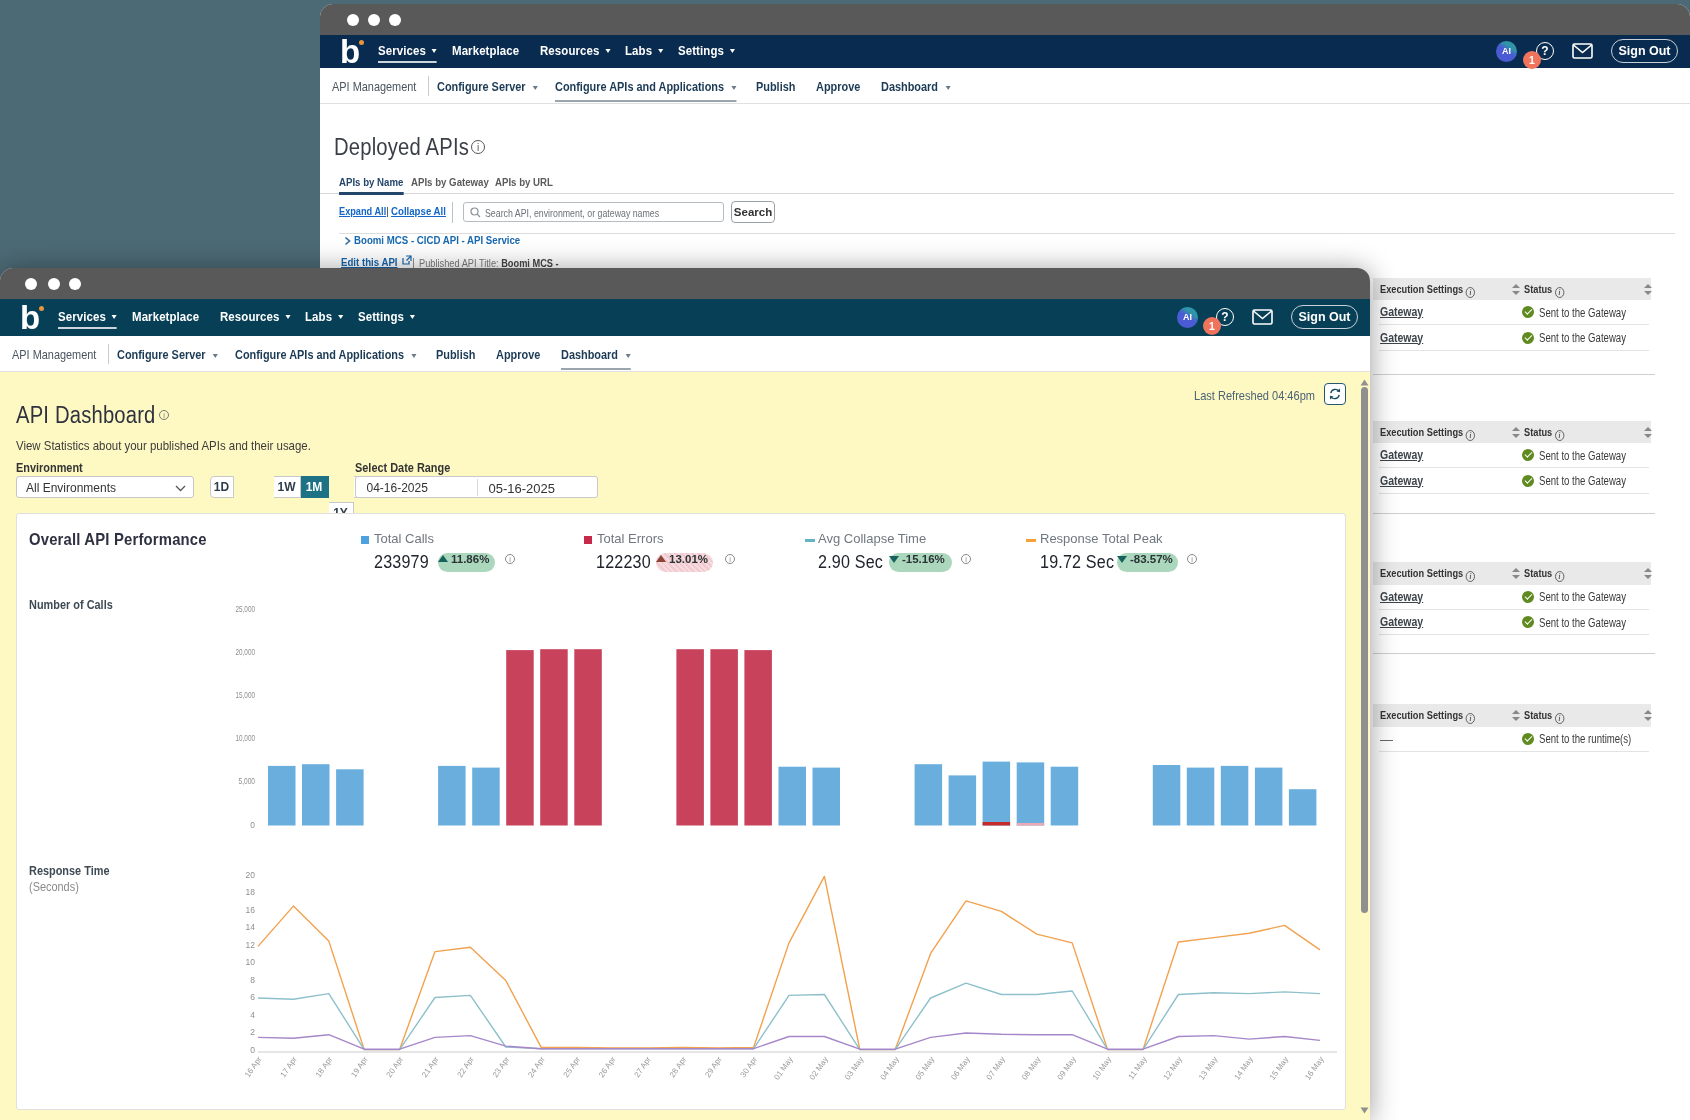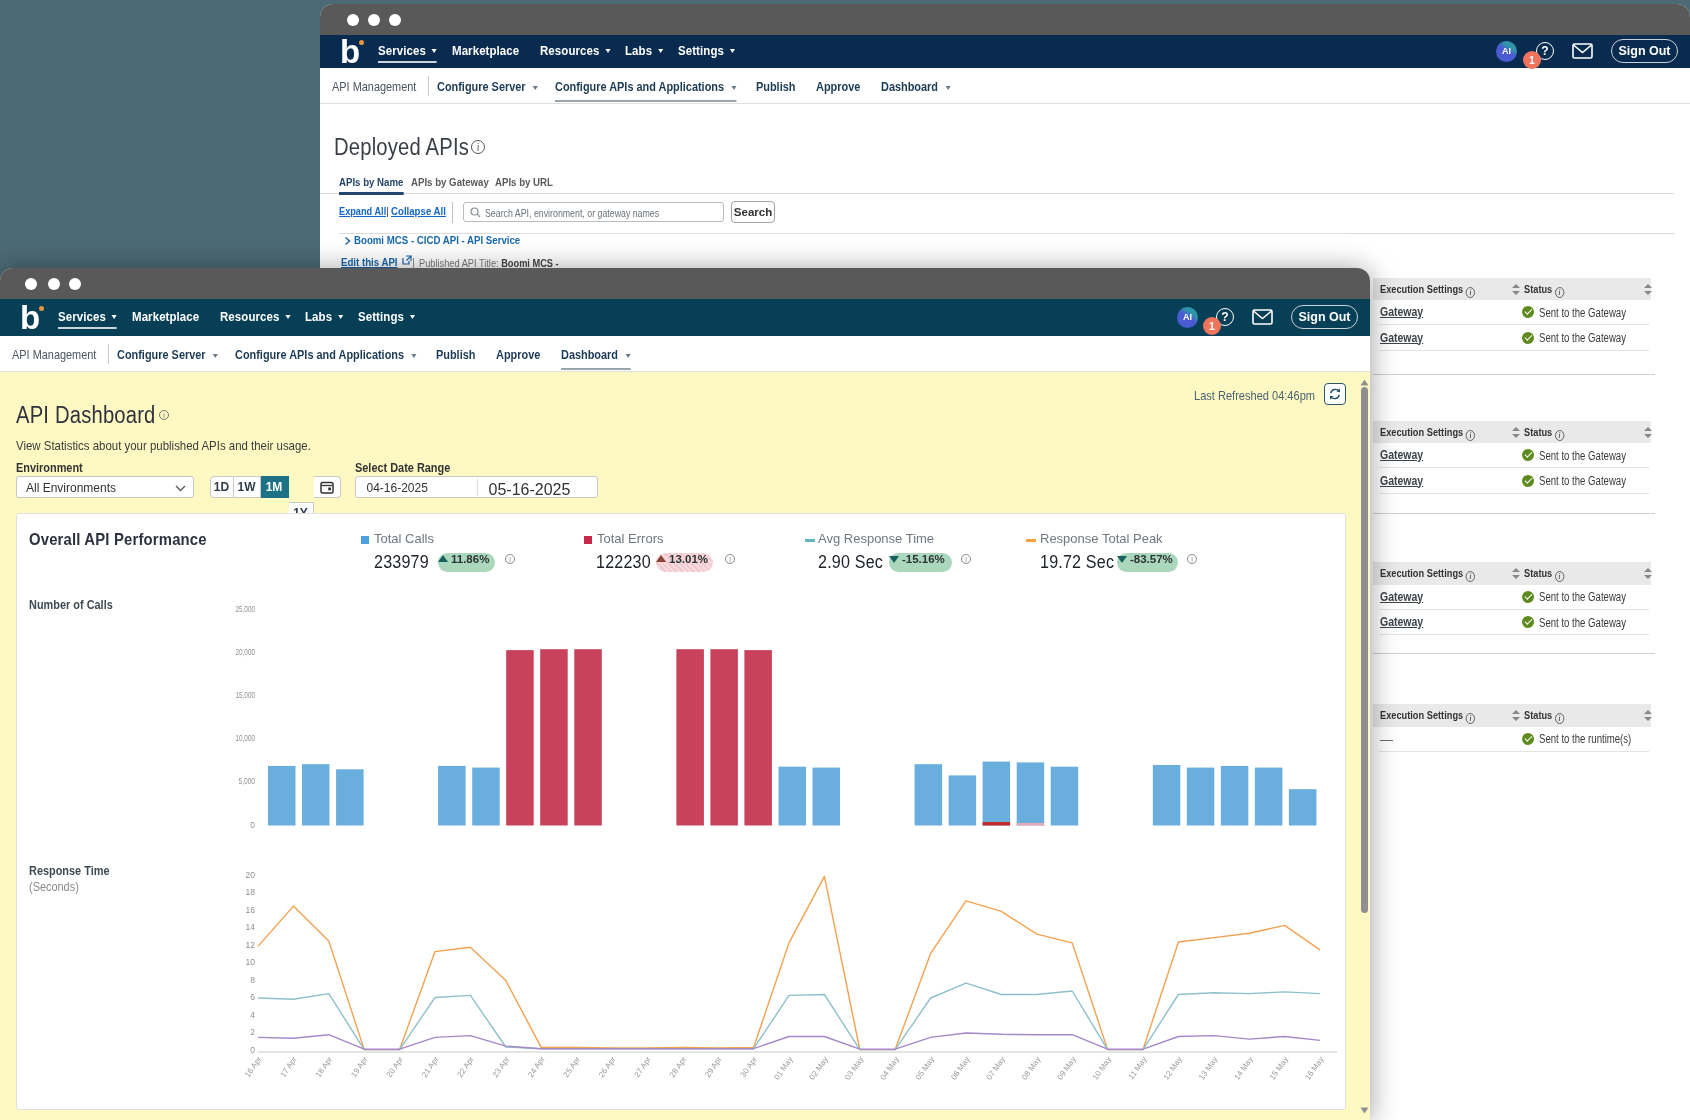--- a/index.html
+++ b/index.html
@@ -233,53 +233,53 @@
     <div style="position:absolute; left:16px; top:66px; font-size:13px; color:#3b3b3b; transform:scaleX(0.88); transform-origin:0 50%;">View Statistics about your published APIs and their usage.</div>
     <div class="fwlbl" style="left:16px; top:88px;">Environment</div>
     <div style="position:absolute; left:16px; top:103.5px; width:178px; height:22px; background:#fff; border:1px solid #c6c6c6; border-radius:3px;">
       <span style="position:absolute; left:9px; top:4px; font-size:12px; color:#333;">All Environments</span>
       <svg style="position:absolute; left:158px; top:8px;" width="11" height="7" viewBox="0 0 11 7">
           <path d="M1 1 L5.5 5.5 L10 1" fill="none" stroke="#555" stroke-width="1.3"></path>
         </svg>
     </div>
     <div style="position:absolute; left:209.5px; top:103.5px;">
       <div class="dbtn" style="width:24px; border-left:1px solid #c9c9c9; border-radius:4px 0 0 4px;">1D</div>
-      <div class="dbtn" style="width:27px;">1W</div>
+      <div class="dbtn" style="width:27px;margin-left:40px;">1W</div>
       <div class="dbtn" style="width:28px; background:#1d7285; color:#fff; border-color:#1d7285;">1M</div>
       <div class="dbtn" style="width:25px;margin-top:26px;">1Y</div>
       <div class="dbtn" style="width:27px; border-radius:0 4px 4px 0;"><svg style="margin-top:3px;" width="14" height="14" viewBox="0 0 14 14">
             <rect x="1" y="2.5" width="12" height="10.5" rx="1.5" fill="none" stroke="#333" stroke-width="1.5"></rect>
             <path d="M1.5 5.5 L12.5 5.5" stroke="#333" stroke-width="1.3"></path>
             <rect x="8.2" y="7.5" width="2.8" height="2.8" fill="#333"></rect>
           </svg></div>
     </div>
     <div class="fwlbl" style="left:354.5px; top:88px;">Select Date Range</div>
     <div style="position:absolute; left:354.5px; top:103.5px; width:243.5px; height:22px; background:#fff; border:1px solid #c9c9c9; border-radius:3px;">
       <span style="position:absolute; left:11px; top:4px; font-size:12px; color:#333;">04-16-2025</span>
       <span style="position:absolute; left:121px; top:2px; width:1px; height:17px; background:#d9d9d9;"></span>
-      <span style="position:absolute; left:133px; top:4px; font-size:16px; color:#333;">05-16-2025</span>
+      <span style="position:absolute; left:133px; top:4px; font-size:13px; color:#333;">05-16-2025</span>
     </div>
 
     <div style="position:absolute; left:16px; top:141px; width:1330px; height:597px; background:#fff; border:1px solid #e0e0e0; border-radius:3px;">
       <div style="position:absolute; left:12px; top:16px; font-size:16.5px; font-weight:bold; color:#2e3140; letter-spacing:0.2px; transform:scaleX(0.9); transform-origin:0 50%;">Overall API Performance</div>
 
       <div style="position:absolute; left:344px; top:21.5px; width:8px; height:8px; background:#4da1dd;"></div>
       <div class="lglabel" style="left:357px; top:17px;">Total Calls</div>
       <div class="lgval" style="left:357px; top:38px;">233979</div>
       <div class="pill green" style="left:421px; top:39px; width:57px;"><span class="tri-up-teal"></span>11.86%</div>
       <div class="iinfo" style="left:488px; top:40px;">i</div>
 
       <div style="position:absolute; left:567px; top:21.5px; width:8px; height:8px; background:#c7294a;"></div>
       <div class="lglabel" style="left:580px; top:17px;">Total Errors</div>
       <div class="lgval" style="left:579px; top:38px;">122230</div>
       <div class="pill pink" style="left:639px; top:39px; width:57px;"><span class="tri-up-red"></span>13.01%</div>
       <div class="iinfo" style="left:708px; top:40px;">i</div>
 
       <div style="position:absolute; left:788px; top:24.5px; width:10px; height:3px; background:#62b6c4;"></div>
-      <div class="lglabel" style="left:801px; top:17px;">Avg Response Time</div>
+      <div class="lglabel" style="left:801px; top:17px;">Avg Collapse Time</div>
       <div class="lgval" style="left:801px; top:38px;">2.90 Sec</div>
       <div class="pill green" style="left:872px; top:39px; width:63px;"><span class="tri-dn-teal"></span>-15.16%</div>
       <div class="iinfo" style="left:944px; top:40px;">i</div>
 
       <div style="position:absolute; left:1009px; top:24.5px; width:10px; height:3px; background:#f5a23a;"></div>
       <div class="lglabel" style="left:1023px; top:17px;">Response Total Peak</div>
       <div class="lgval" style="left:1023px; top:38px;">19.72 Sec</div>
       <div class="pill green" style="left:1100px; top:39px; width:61px;"><span class="tri-dn-teal"></span>-83.57%</div>
       <div class="iinfo" style="left:1170px; top:40px;">i</div>
       <div style="position:absolute; left:12px; top:83px; font-size:13px; font-weight:bold; color:#3e4a54; transform:scaleX(0.84); transform-origin:0 50%; white-space:nowrap;">Number of Calls</div>

